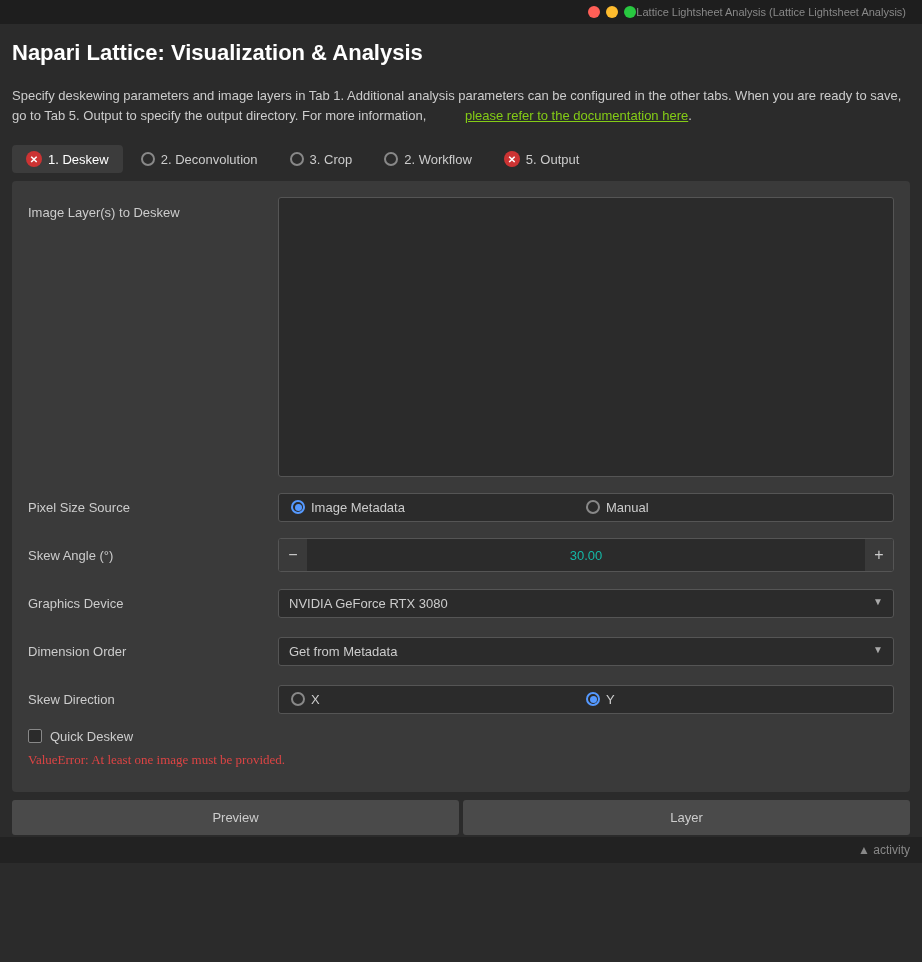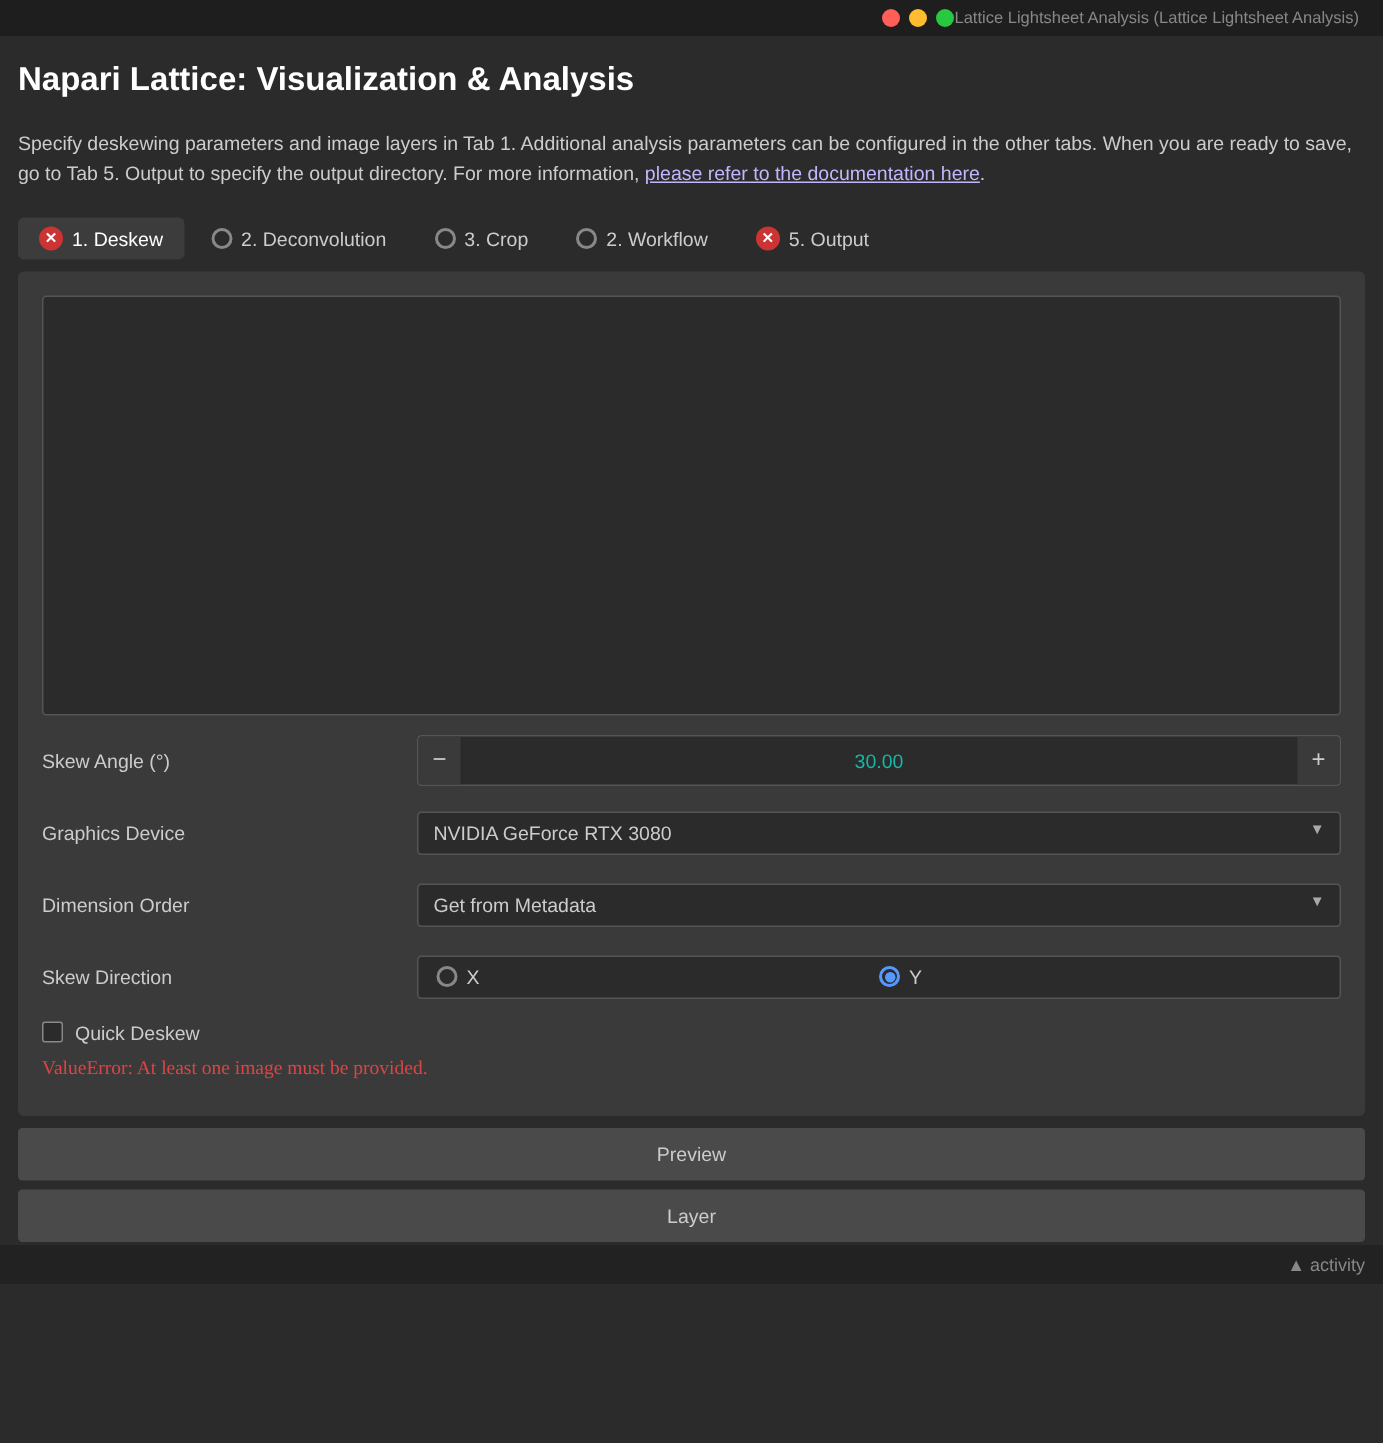--- a/index.html
+++ b/index.html
@@ -44,22 +44,23 @@
       font-size: 22px;
       font-weight: 600;
     }
     .description {
       padding: 12px 12px 8px 12px;
       font-size: 13px;
       color: #cccccc;
       line-height: 1.5;
     }
     .description a {
-      color: #c4b5fd;
+      color: #84cc16;
       text-decoration: underline;
+      margin-left: 35px;
     }
     .tabs-container {
       padding: 12px 12px 0 12px;
       display: flex;
       gap: 4px;
       flex-wrap: wrap;
     }
     .tab {
       display: flex;
       align-items: center;
@@ -260,21 +261,21 @@
       display: flex;
       align-items: center;
       gap: 4px;
     }
     .section-break {
       margin-bottom: 12px;
     }
     .buttons-area {
       margin: 0 12px;
       display: flex;
-      flex-direction: column;
+      flex-direction: row;
       gap: 4px;
     }
   </style>
 </head>
 <body>
 
 <div class="title-bar">
   <div class="title-bar-controls">
     <button class="title-bar-btn" style="background:#ff5f57;"></button>
     <button class="title-bar-btn" style="background:#febc2e;"></button>
@@ -310,23 +311,39 @@
   </button>
   <button class="tab">
     <span class="tab-icon-error">✕</span>
     <span>5. Output</span>
   </button>
 </div>
 
 <div class="main-content">
 
   <div class="image-layer-row section-break">
+    <div class="image-layer-label">Image Layer(s) to Deskew</div>
     <div class="image-layer-list"></div>
   </div>
 
+  <div class="form-row">
+    <div class="form-label">Pixel Size Source</div>
+    <div class="form-control">
+      <div class="radio-group">
+        <label class="radio-option">
+          <div class="radio-circle selected"></div>
+          <span>Image Metadata</span>
+        </label>
+        <label class="radio-option">
+          <div class="radio-circle"></div>
+          <span>Manual</span>
+        </label>
+      </div>
+    </div>
+  </div>
 
   <div class="form-row">
     <div class="form-label">Skew Angle (°)</div>
     <div class="form-control">
       <div class="spinbox">
         <button class="spinbox-btn">−</button>
         <span class="spinbox-value">30.00</span>
         <button class="spinbox-btn">+</button>
       </div>
     </div>

